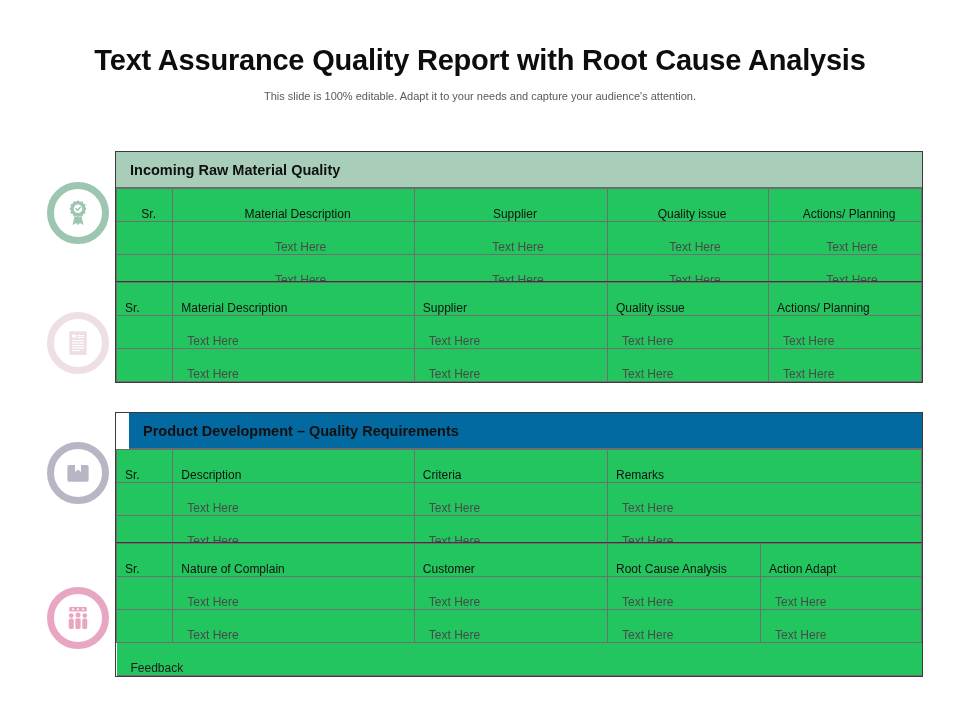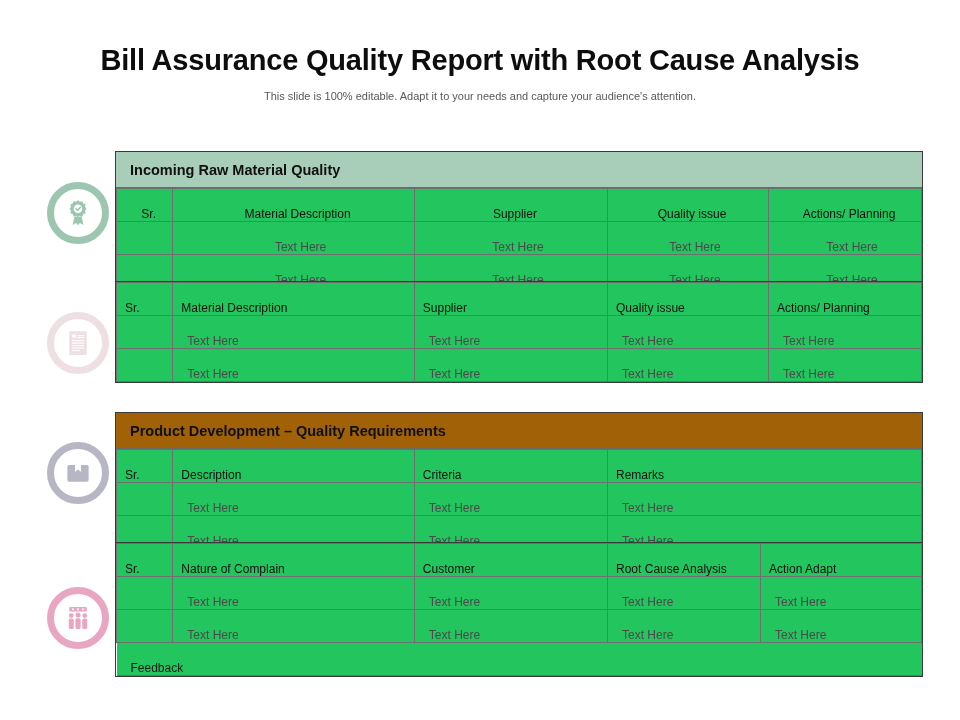--- a/index.html
+++ b/index.html
@@ -68,21 +68,21 @@
     font-size: 14.5px; font-weight: normal; color: #101010;
     padding-left: 14px !important;
     border-left: none !important; border-right: none !important;
   }
 </style>
 </head>
 <body>
 
 <div class="slide">
 
-  <div class="title">Bill Assurance Quality Report with Root Cause Analysis</div>
+  <div class="title">Text Assurance Quality Report with Root Cause Analysis</div>
   <div class="subtitle">This slide is 100% editable. Adapt it to your needs and capture your audience's attention.</div>
 
   <div class="icon-badge" style="top:182px; color:#9cc6b0;">
     <div class="icon-ring"></div>
     <div class="icon-glyph">
       <svg viewBox="0 0 24 24">
         <path d="M12 1.8 13.6 3l1.9-.5.7 1.9 1.9.7-.5 1.9 1.2 1.6-1.2 1.6.5 1.9-1.9.7-.7 1.9-1.9-.5L12 15.4 10.4 14.2l-1.9.5-.7-1.9-1.9-.7.5-1.9L5.2 8.6l1.2-1.6-.5-1.9 1.9-.7.7-1.9 1.9.5z"></path>
         <circle cx="12" cy="8.6" r="3.4" fill="#fff"></circle>
         <path d="M10.4 8.6l1.2 1.2 2.3-2.4" stroke="#9cc6b0" stroke-width="1.3" fill="none" stroke-linecap="round" stroke-linejoin="round"></path>
         <path d="M9.3 14.4 7.6 21.6l2.9-1.6 1.5 1.8V15.3zM14.7 14.4l1.7 7.2-2.9-1.6-1.5 1.8V15.3z"></path>
@@ -201,21 +201,21 @@
           <td>Text Here</td>
           <td>Text Here</td>
           <td>Text Here</td>
           <td>Text Here</td>
         </tr>
       </tbody>
     </table>
   </div>
 
   <div class="tbl" style="top:412px;">
-    <div class="sec-head" style="background:#a16207;">Product Development – Quality Requirements</div>
+    <div class="sec-head" style="background:#0369a1;margin-left:13px;">Product Development – Quality Requirements</div>
     <table class="grid">
       <colgroup>
           <col style="width:7%">
           <col style="width:30%">
           <col style="width:24%">
           <col style="width:39%">
         </colgroup>
       <tbody>
         <tr class="hdr">
           <td class="sr">Sr.</td>

